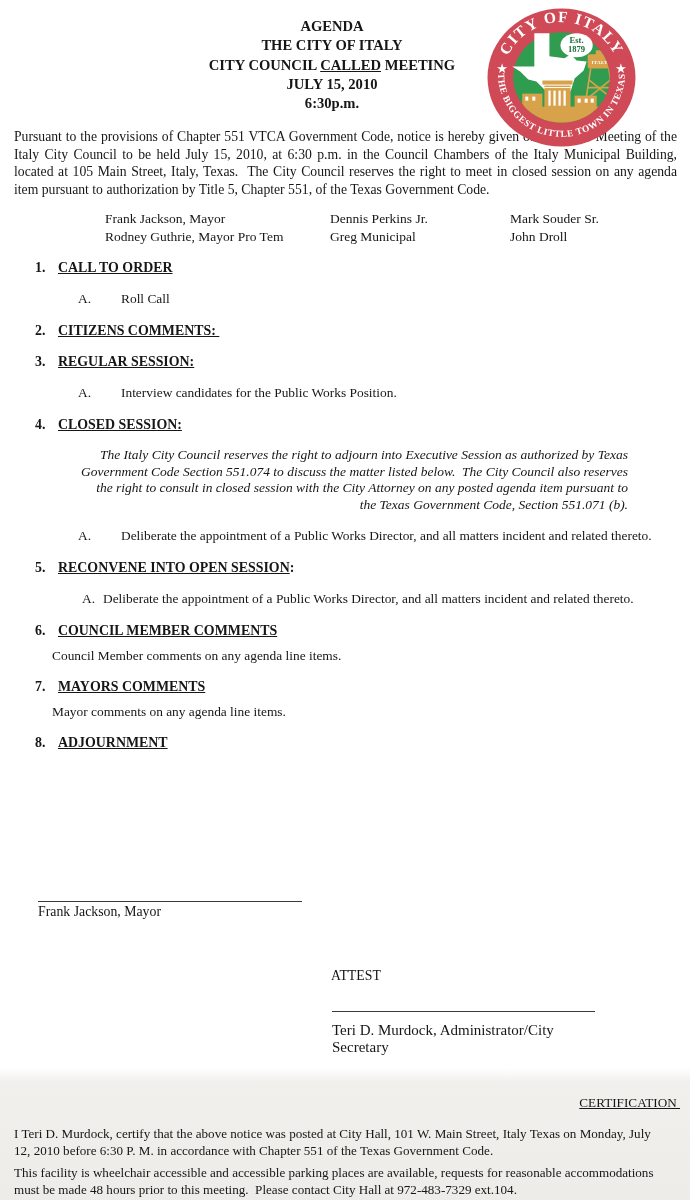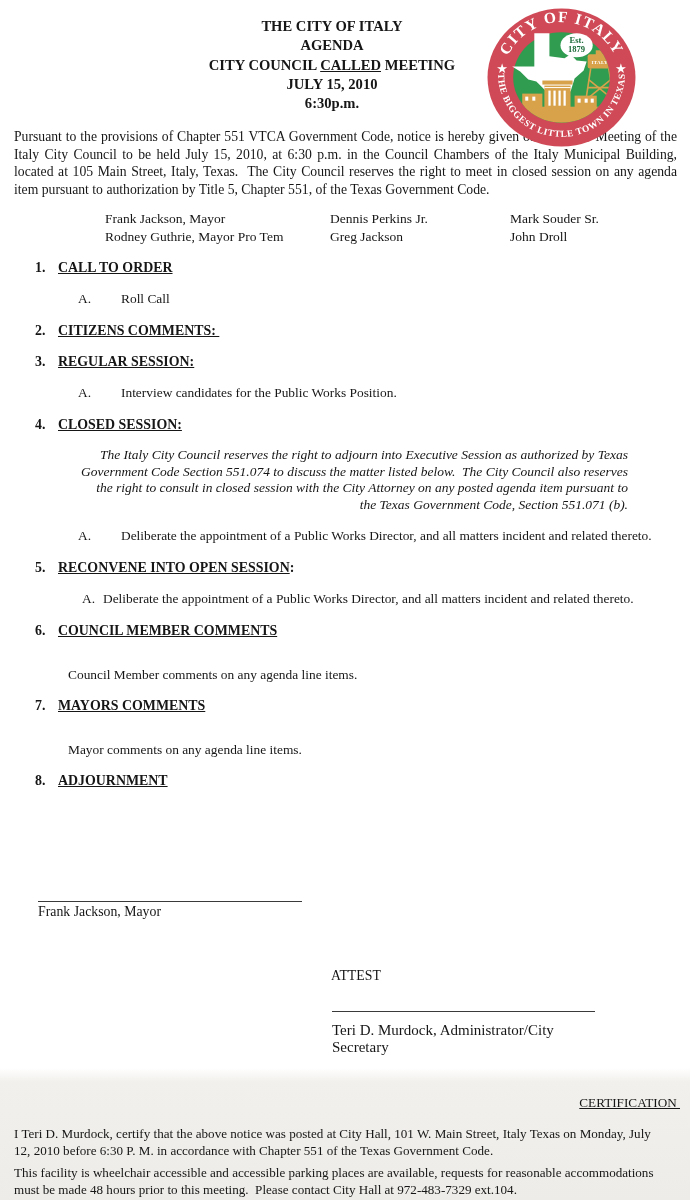--- a/index.html
+++ b/index.html
@@ -37,21 +37,21 @@
   
   .agenda { font-size:13.4px; }
   .item-head { position:relative; margin-top:15px; padding-left:58px;
                font-weight:bold; font-size:13.9px; }
   .item-head .num { position:absolute; left:35px; text-decoration:none; }
   .sub  { margin-top:14px; padding-left:78px; margin-right:0; line-height:18px; }
   .sub .lbl  { display:inline-block; width:43px; }
   .sub5 { margin-top:14px; padding-left:82px; line-height:18px; }
   .sub5 .lbl { display:inline-block; width:21px; }
   .note { margin:14px 62px 0 80px; font-style:italic; line-height:16.6px; font-size:13.5px;text-align:right; }
-  .body-ind { margin-top:28px; padding-left:68px; }
+  .body-ind { margin-top:9px; padding-left:52px; }
 
   
   .sig-mayor { position:absolute; top:901px; left:38px; width:264px;
                border-top:1.5px solid #3a3a3a; font-size:13.8px; padding-top:2px; }
   .attest    { position:absolute; top:968px; left:331px; font-size:13.8px; }
   .sig-sec   { position:absolute; top:1011px; left:332px; width:263px;
                border-top:1.5px solid #3a3a3a; font-size:15px; padding-top:10px; }
 
   
   .cert-head { position:absolute; top:1095px; left:0; width:680px; text-align:right;
@@ -122,37 +122,37 @@
       </text>
       <text font-size="9.3" font-weight="bold" fill="#ffffff" letter-spacing="0.6">
         <textPath href="#arcBottom" startOffset="50%" text-anchor="middle">THE BIGGEST LITTLE TOWN IN TEXAS</textPath>
       </text>
       <text x="16" y="66" text-anchor="middle" font-size="13" fill="#ffffff">★</text>
       <text x="134" y="66" text-anchor="middle" font-size="13" fill="#ffffff">★</text>
     </svg>
   </div>
 
   <div class="header-block">
+    <div>AGENDA</div>
     <div>THE CITY OF ITALY</div>
-    <div>AGENDA</div>
     <div><span>CITY COUNCIL </span><span class="u">CALLED</span><span> MEETING</span></div>
     <div>JULY 15, 2010</div>
     <div>6:30p.m.</div>
   </div>
 
   <p class="intro">Pursuant to the provisions of Chapter 551 VTCA Government Code, notice is hereby given of a Regular Meeting of the Italy City Council to be held July 15, 2010, at 6:30 p.m. in the Council Chambers of the Italy Municipal Building, located at 105 Main Street, Italy, Texas.&nbsp; The City Council reserves the right to meet in closed session on any agenda item pursuant to authorization by Title 5, Chapter 551, of the Texas Government Code.</p>
 
   <div class="council">
     <div class="c1">
       <div>Frank Jackson, Mayor</div>
       <div>Rodney Guthrie, Mayor Pro Tem</div>
     </div>
     <div class="c2">
       <div>Dennis Perkins Jr.</div>
-      <div>Greg Jackson</div>
+      <div>Greg Municipal</div>
     </div>
     <div class="c3">
       <div>Mark Souder Sr.</div>
       <div>John Droll</div>
     </div>
   </div>
 
   <div class="agenda">
 
     <div class="item-head">

